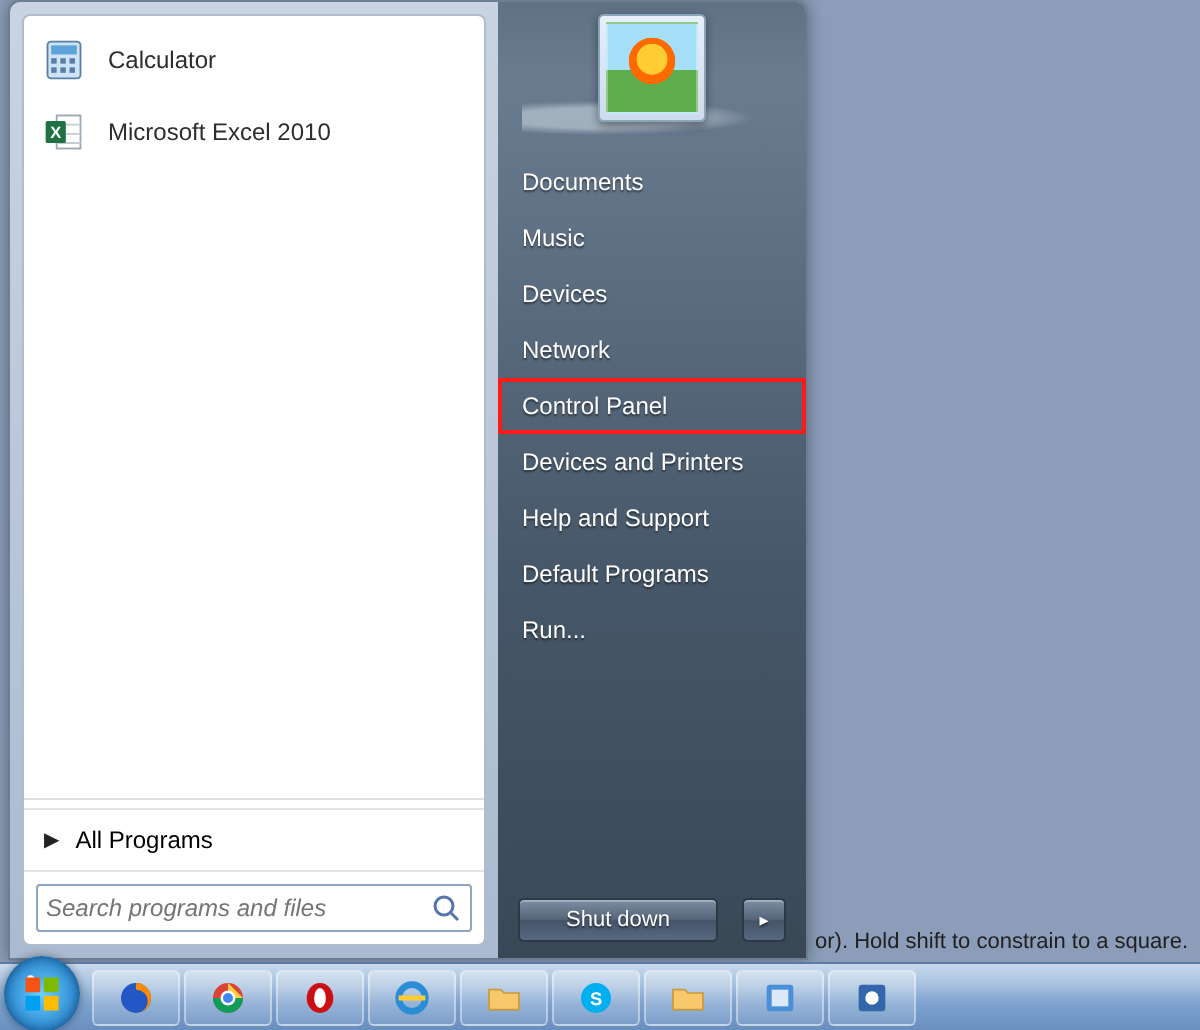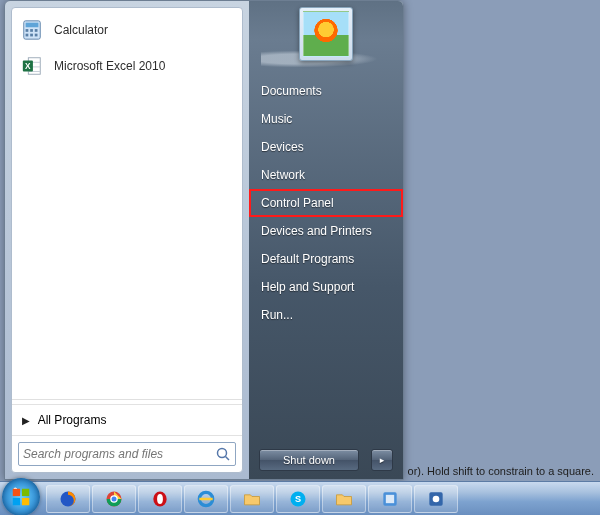--- a/index.html
+++ b/index.html
@@ -168,22 +168,22 @@
         <div class="inner"></div>
       </div>
     <div class="user-name"></div>
 
     <div class="r-item">Documents</div>
     <div class="r-item">Music</div>
     <div class="r-item">Devices</div>
     <div class="r-item">Network</div>
     <div class="r-item hl">Control Panel</div>
     <div class="r-item">Devices and Printers</div>
+    <div class="r-item">Help and Support</div>
     <div class="r-item">Default Programs</div>
-    <div class="r-item">Help and Support</div>
     <div class="r-item">Run...</div>
 
     <div class="shutdown-row">
       <div class="shutdown-btn">Shut down</div>
       <div class="shutdown-arrow">
         <span>▸</span>
       </div>
     </div>
   </div>
 </div>

